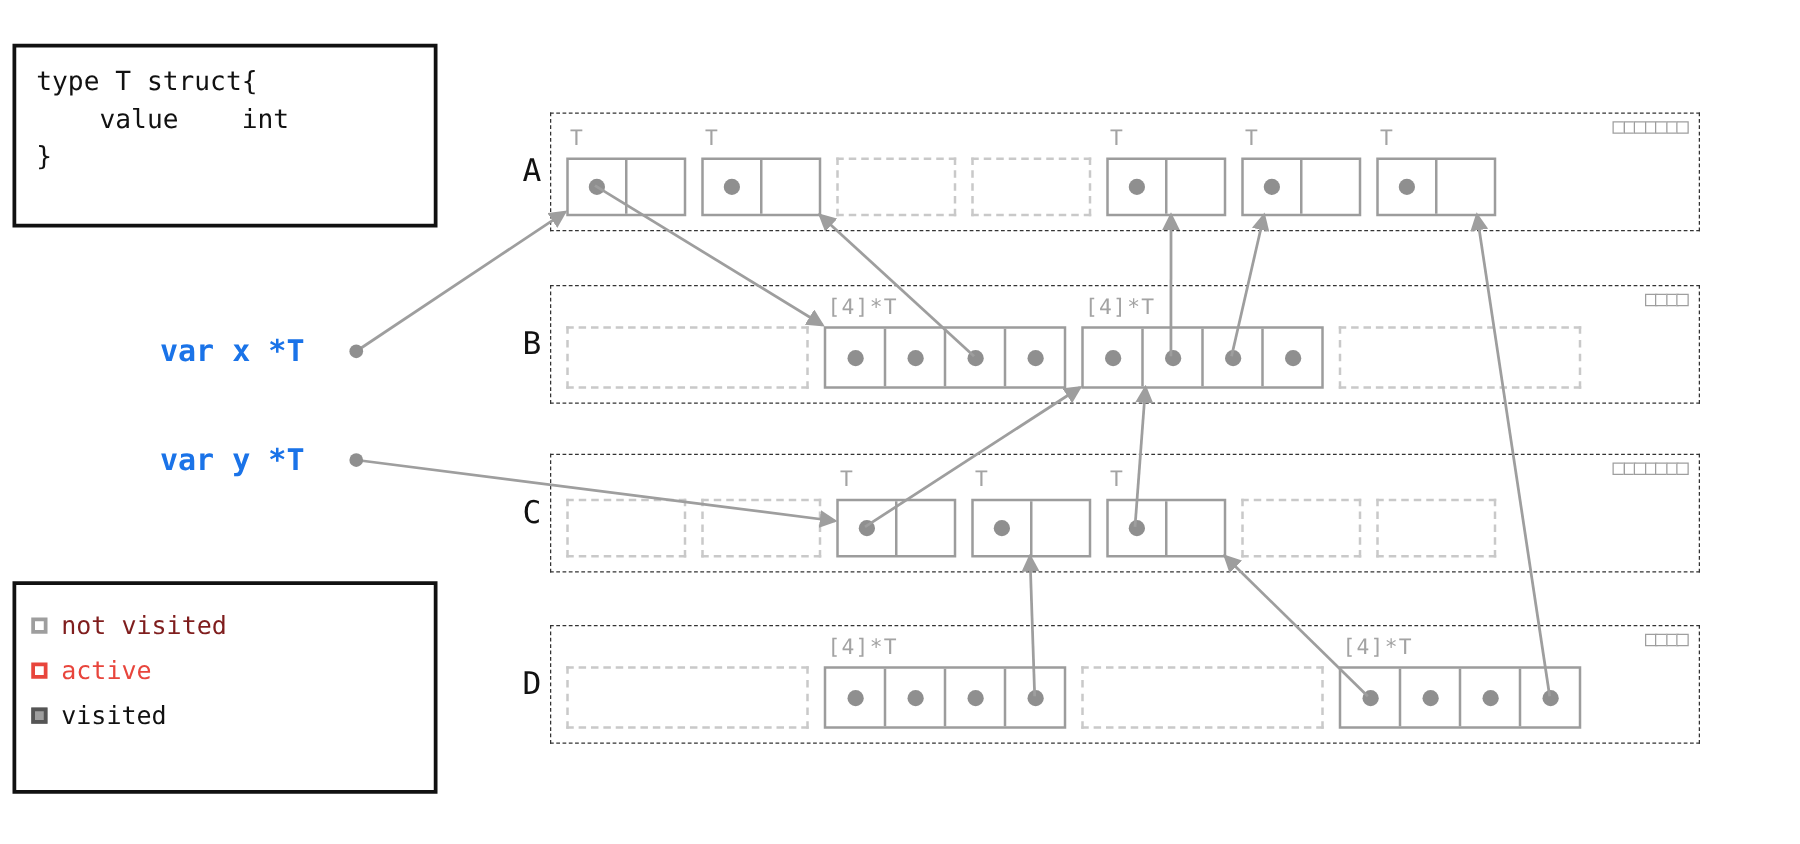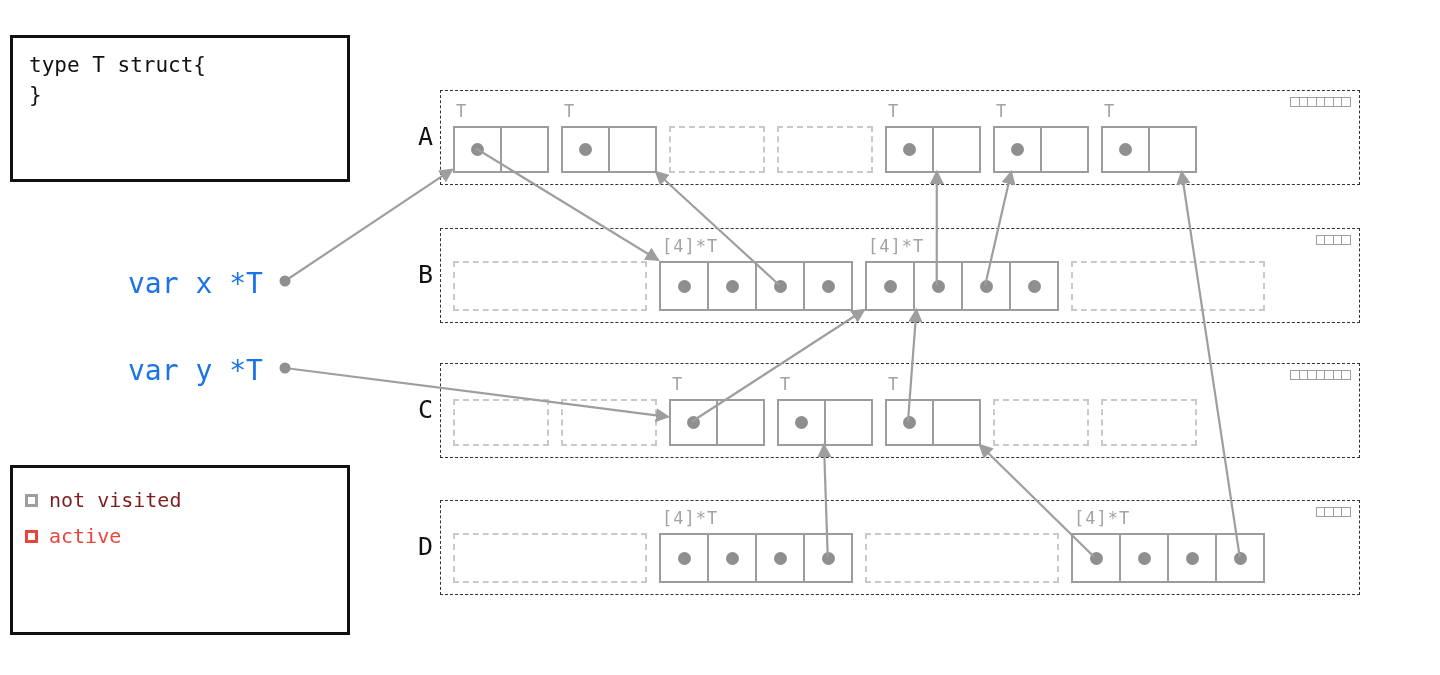--- a/index.html
+++ b/index.html
@@ -7,21 +7,21 @@
   body { font-family: "DejaVu Sans Mono", "Liberation Mono", monospace; }
 
   #stage { position: relative; width: 1440px; height: 675px; background: #fff; overflow: hidden; }
 
   .code-box {
     position: absolute; left: 10px; top: 35px; width: 340px; height: 147px;
     border: 3px solid #111; background: #fff; padding: 12px 0 0 16px;
   }
   .code-line { white-space: pre; font-size: 21px; line-height: 30px; color: #111; }
 
-  .var-label { position: absolute; font-size: 28px; color: #1a73e8; white-space: pre; }
+  .var-label { position: absolute; font-size: 24px; color: #1a73e8; white-space: pre; font-weight: bold; }
   .var-x { left: 128px; top: 267px; }
   .var-y { left: 128px; top: 354px; }
 
   .legend-box {
     position: absolute; left: 10px; top: 465px; width: 340px; height: 170px;
     border: 3px solid #111; background: #fff; padding: 14px 0 0 12px;
   }
   .legend-row { display: flex; align-items: center; height: 36px; font-size: 20px; }
   .legend-square { width: 13px; height: 13px; border: 3px solid #999; margin-right: 11px; flex: 0 0 auto; }
 
@@ -41,34 +41,39 @@
   #arrow-layer { position: absolute; left: 0; top: 0; width: 1440px; height: 675px; pointer-events: none; z-index: 10; }
   .arrow { stroke: #9e9e9e; stroke-width: 2.2; }
 </style>
 </head>
 <body>
 
 <div id="stage">
 
   <div class="code-box">
     <div class="code-line">type T struct{</div>
+    <div class="code-line">    value    int</div>
     <div class="code-line">}</div>
   </div>
 
   <div class="var-label var-x">var x *T</div>
   <div class="var-label var-y">var y *T</div>
 
   <div class="legend-box">
     <div class="legend-row">
       <span class="legend-square" style="background: rgb(255, 255, 255); border-color: rgb(158, 158, 158);"></span>
       <span class="legend-text" style="color: #7f1d1d;">not visited</span>
     </div>
     <div class="legend-row">
       <span class="legend-square" style="background: rgb(255, 255, 255); border-color: rgb(232, 69, 60);"></span>
       <span class="legend-text" style="color: rgb(232, 69, 60);">active</span>
+    </div>
+    <div class="legend-row">
+      <span class="legend-square" style="background: rgb(158, 158, 158); border-color: rgb(85, 85, 85);"></span>
+      <span class="legend-text" style="color: rgb(17, 17, 17);">visited</span>
     </div>
   </div>
 
   <svg id="arrow-layer" width="1440" height="675">
     <defs>
       <marker id="arrowhead" viewBox="0 0 10 10" refX="8.5" refY="5" markerWidth="6.5" markerHeight="6.5" orient="auto-start-reverse">
         <path d="M0,0 L10,5 L0,10 z" fill="#9e9e9e"></path>
       </marker>
     </defs>
   <line x1="285" y1="281" x2="452" y2="169.65" class="arrow" marker-end="url(#arrowhead)"></line>

